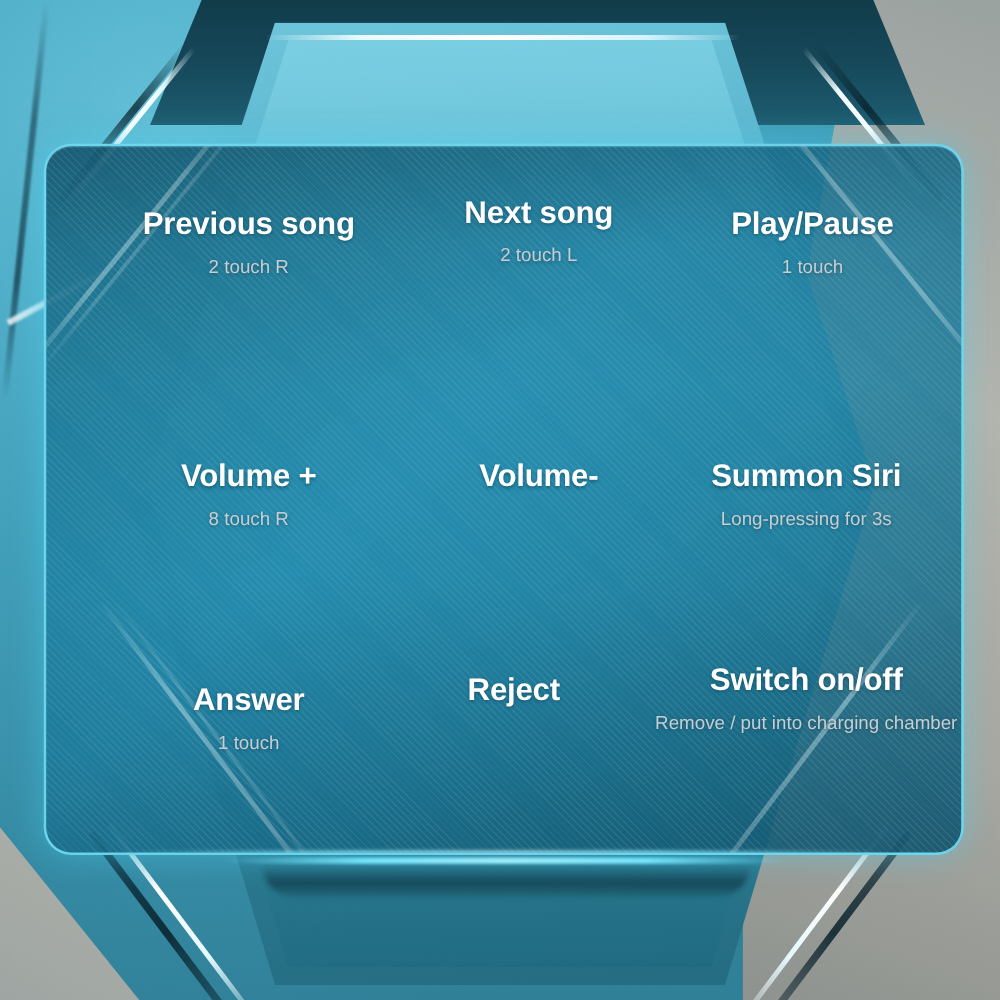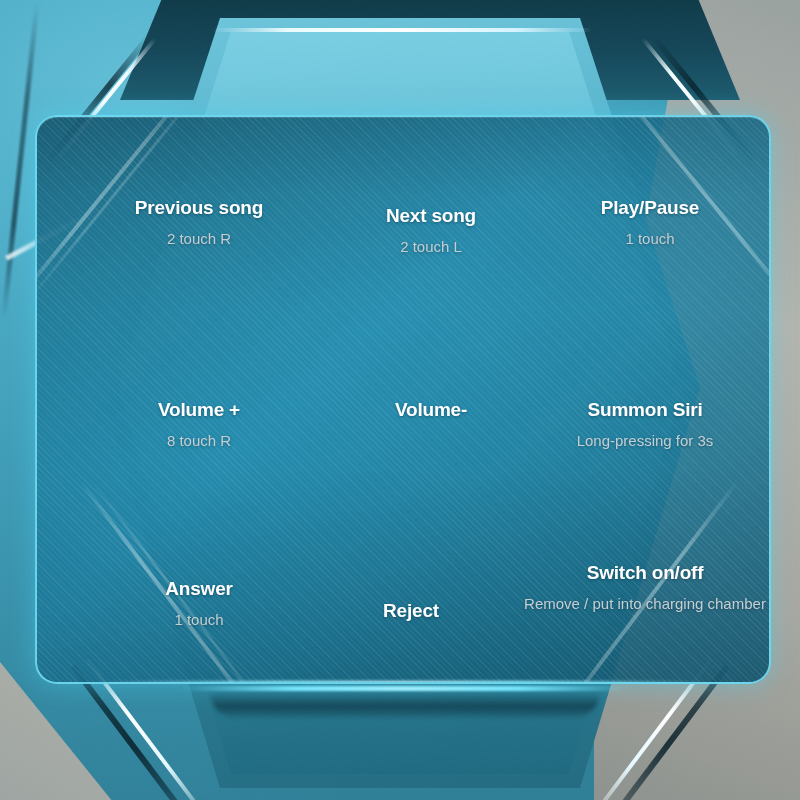--- a/index.html
+++ b/index.html
@@ -263,27 +263,26 @@
     inset: 0;
     pointer-events: none;
   }
   .cell {
     position: absolute;
     text-align: center;
     pointer-events: auto;
   }
   .title {
     font-weight: bold;
-    font-size: 19px;
+    font-size: 25px;
     color: #ffffff;
     letter-spacing: -0.2px;
     line-height: 1.1;
     text-shadow: 0 1px 3px rgba(0,40,55,0.45);
     white-space: nowrap;
-    margin-top: 32px;
   }
   .sub {
     margin-top: 11px;
     font-size: 15px;
     color: #c6ced2;
     line-height: 1.15;
     text-shadow: 0 1px 3px rgba(0,40,55,0.40);
     white-space: nowrap;
   }
   .sub.two-line { white-space: normal; }
@@ -331,21 +330,21 @@
     <div class="glass-stripes"></div>
     <div class="glass-bottomglow"></div>
 
     <div class="grid">
 
       <div class="cell" style="left:37px; top:49px; width:250px;">
         <div class="title">Previous song</div>
         <div class="sub">2 touch R</div>
       </div>
 
-      <div class="cell" style="left:279px; top:57px; width:230px;">
+      <div class="cell" style="left:279px; top:40px; width:230px;">
         <div class="title">Next song</div>
         <div class="sub">2 touch L</div>
       </div>
 
       <div class="cell" style="left:493px; top:49px; width:240px;">
         <div class="title">Play/Pause</div>
         <div class="sub">1 touch</div>
       </div>
 
       <div class="cell" style="left:37px; top:251px; width:250px;">
@@ -360,21 +359,21 @@
       <div class="cell" style="left:483px; top:251px; width:250px;">
         <div class="title">Summon Siri</div>
         <div class="sub">Long-pressing for 3s</div>
       </div>
 
       <div class="cell" style="left:37px; top:430px; width:250px;">
         <div class="title">Answer</div>
         <div class="sub">1 touch</div>
       </div>
 
-      <div class="cell" style="left:239px; top:452px; width:270px;">
+      <div class="cell" style="left:239px; top:422px; width:270px;">
         <div class="title">Reject</div>
       </div>
 
       <div class="cell" style="left:483px; top:414px; width:250px;">
         <div class="title">Switch on/off</div>
         <div class="sub two-line">Remove / put into charging chamber</div>
       </div>
 
     </div>
   </div>

